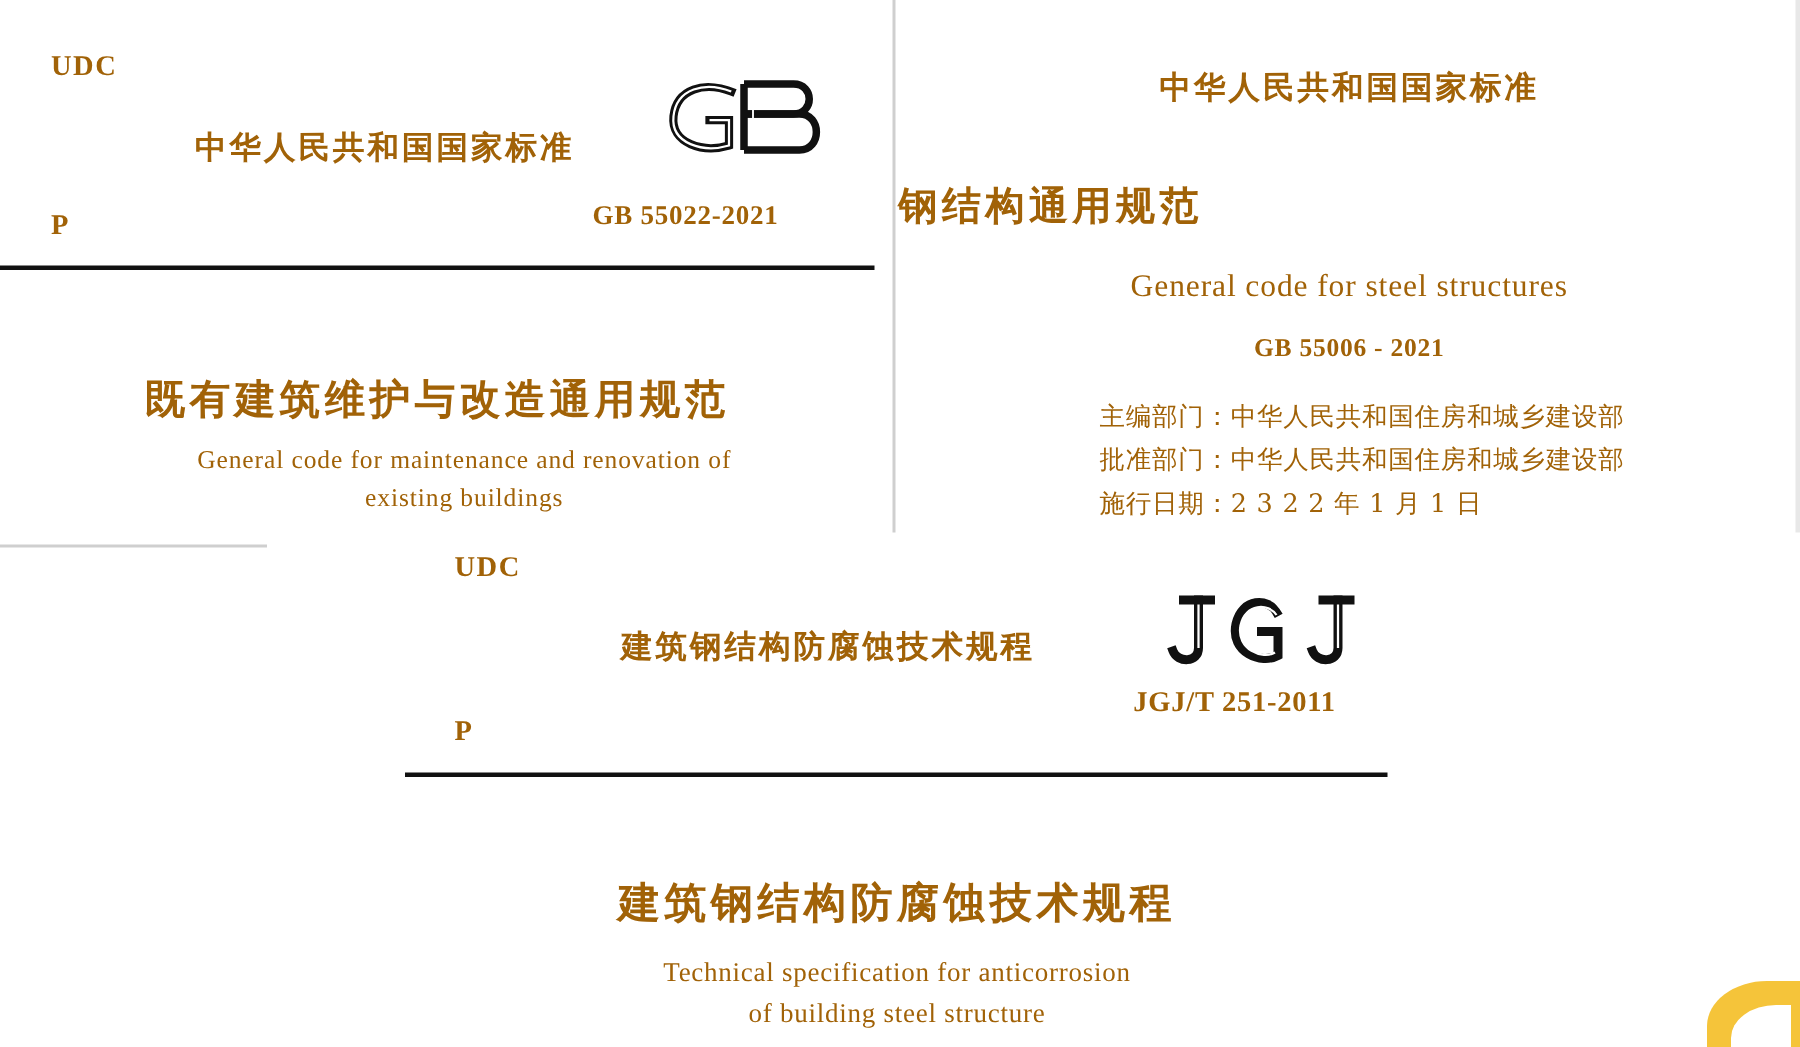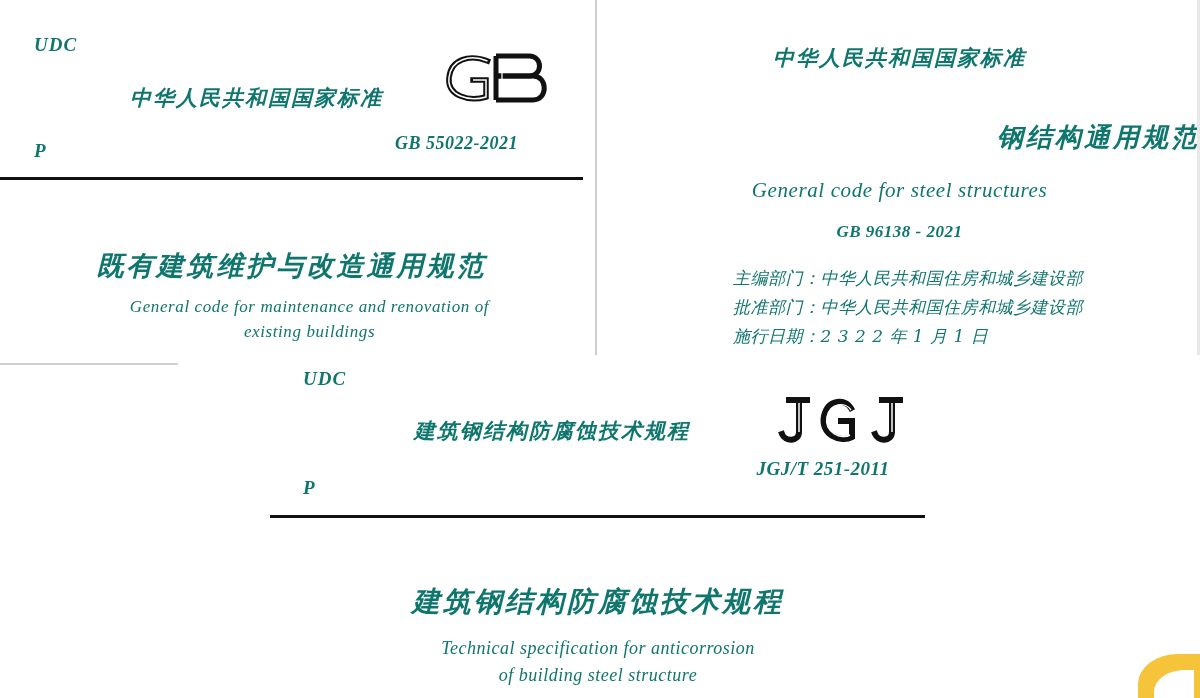--- a/index.html
+++ b/index.html
@@ -7,22 +7,21 @@
     padding: 0;
     background: #ffffff;
   }
   #stage {
     position: relative;
     width: 1200px;
     height: 698px;
     overflow: hidden;
     background: #ffffff;
     font-family: "Liberation Serif", serif;
-    color: #0f766e;
-    font-style: italic;
+    color: #a16207;
   }
 
   
   .doc {
     position: absolute;
     background: #ffffff;
     box-sizing: border-box;
   }
 
   
@@ -123,21 +122,21 @@
     font-size: 21px;
     font-weight: bold;
     letter-spacing: 2px;
     font-family: "DejaVu Serif", serif;
   }
   #doc-b .title-cn {
     position: absolute;
     left: 0;
     top: 120px;
     width: 601px;
-    text-align: right;
+    text-align: left;
     font-size: 26px;
     font-weight: bold;
     letter-spacing: 3px;
     font-family: "DejaVu Serif", serif;
   }
   #doc-b .title-en {
     position: absolute;
     left: 0;
     top: 178px;
     width: 601px;
@@ -308,21 +307,21 @@
     <div class="title-en">
       <div>General code for maintenance and renovation of</div>
       <div>existing buildings</div>
     </div>
   </div>
 
   <div class="doc" id="doc-b">
     <div class="nat-std">中华人民共和国国家标准</div>
     <div class="title-cn">钢结构通用规范</div>
     <div class="title-en">General code for steel structures</div>
-    <div class="code-no">GB 96138 - 2021</div>
+    <div class="code-no">GB 55006 - 2021</div>
     <div class="meta">
       <div>主编部门：中华人民共和国住房和城乡建设部</div>
       <div>批准部门：中华人民共和国住房和城乡建设部</div>
       <div>施行日期：2 3 2 2 年 1 月 1 日</div>
     </div>
     <div class="edge-shadow-right"></div>
   </div>
 
   <div class="doc" id="doc-c">
     <div class="udc">UDC</div>

